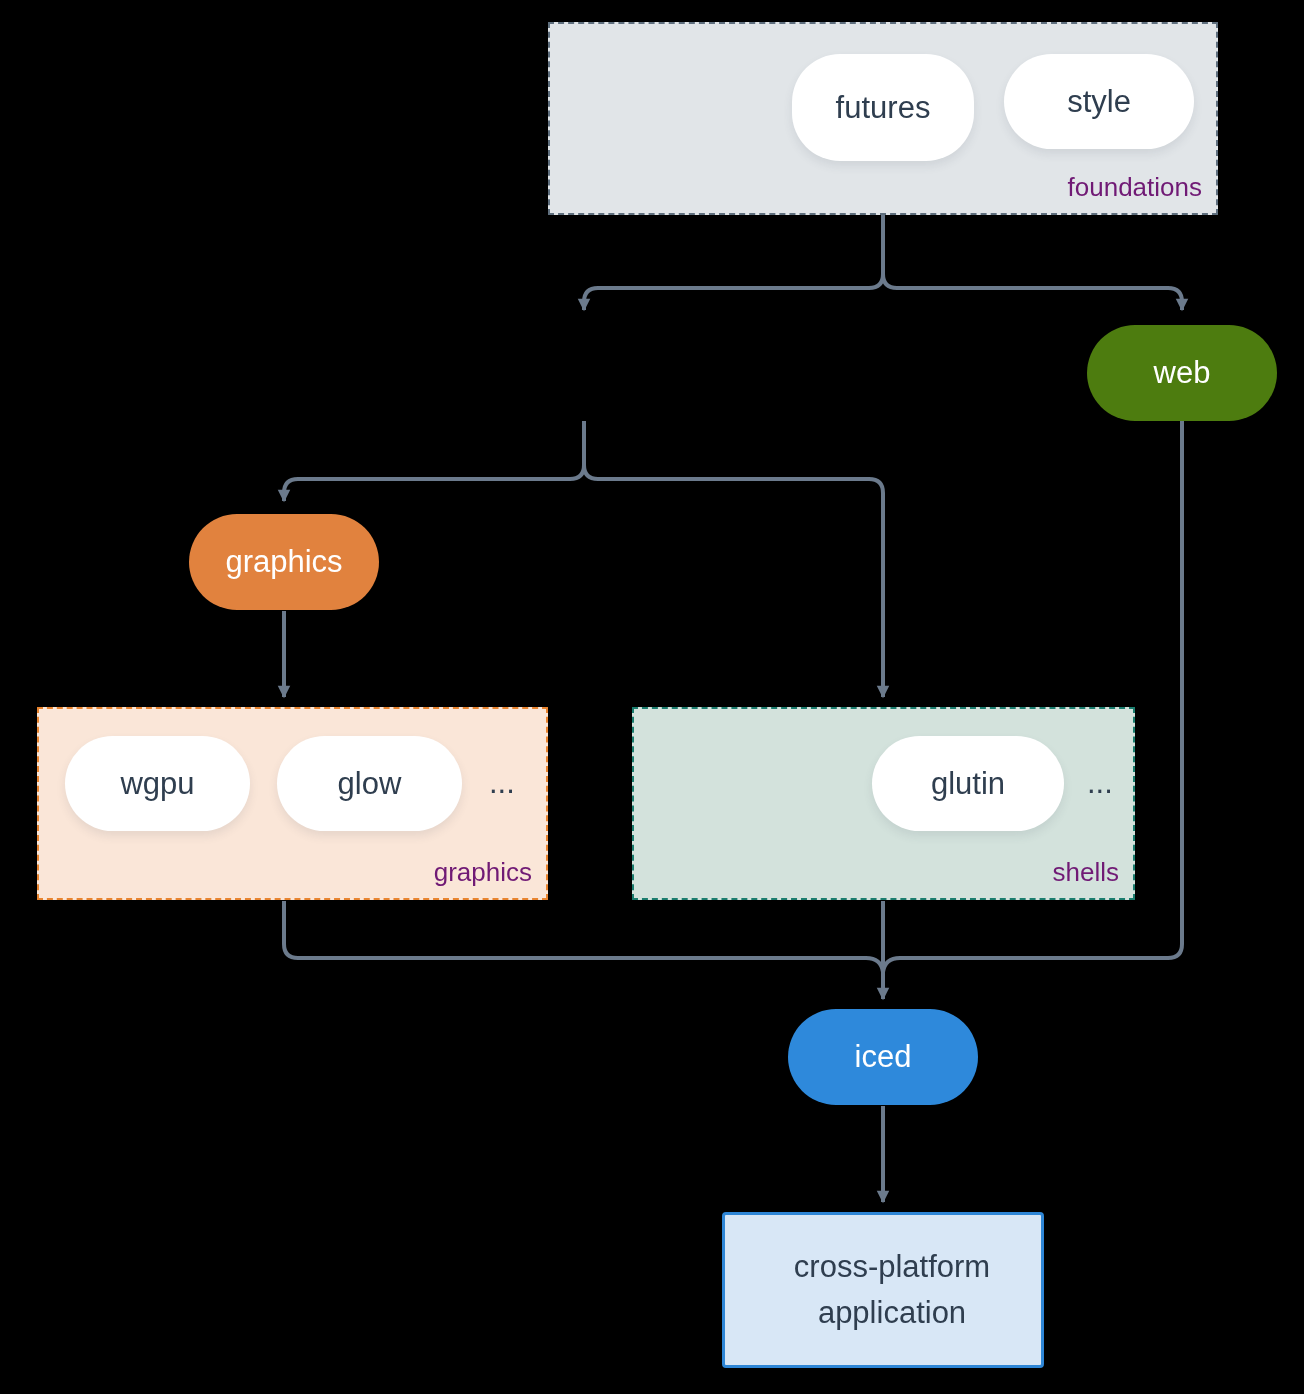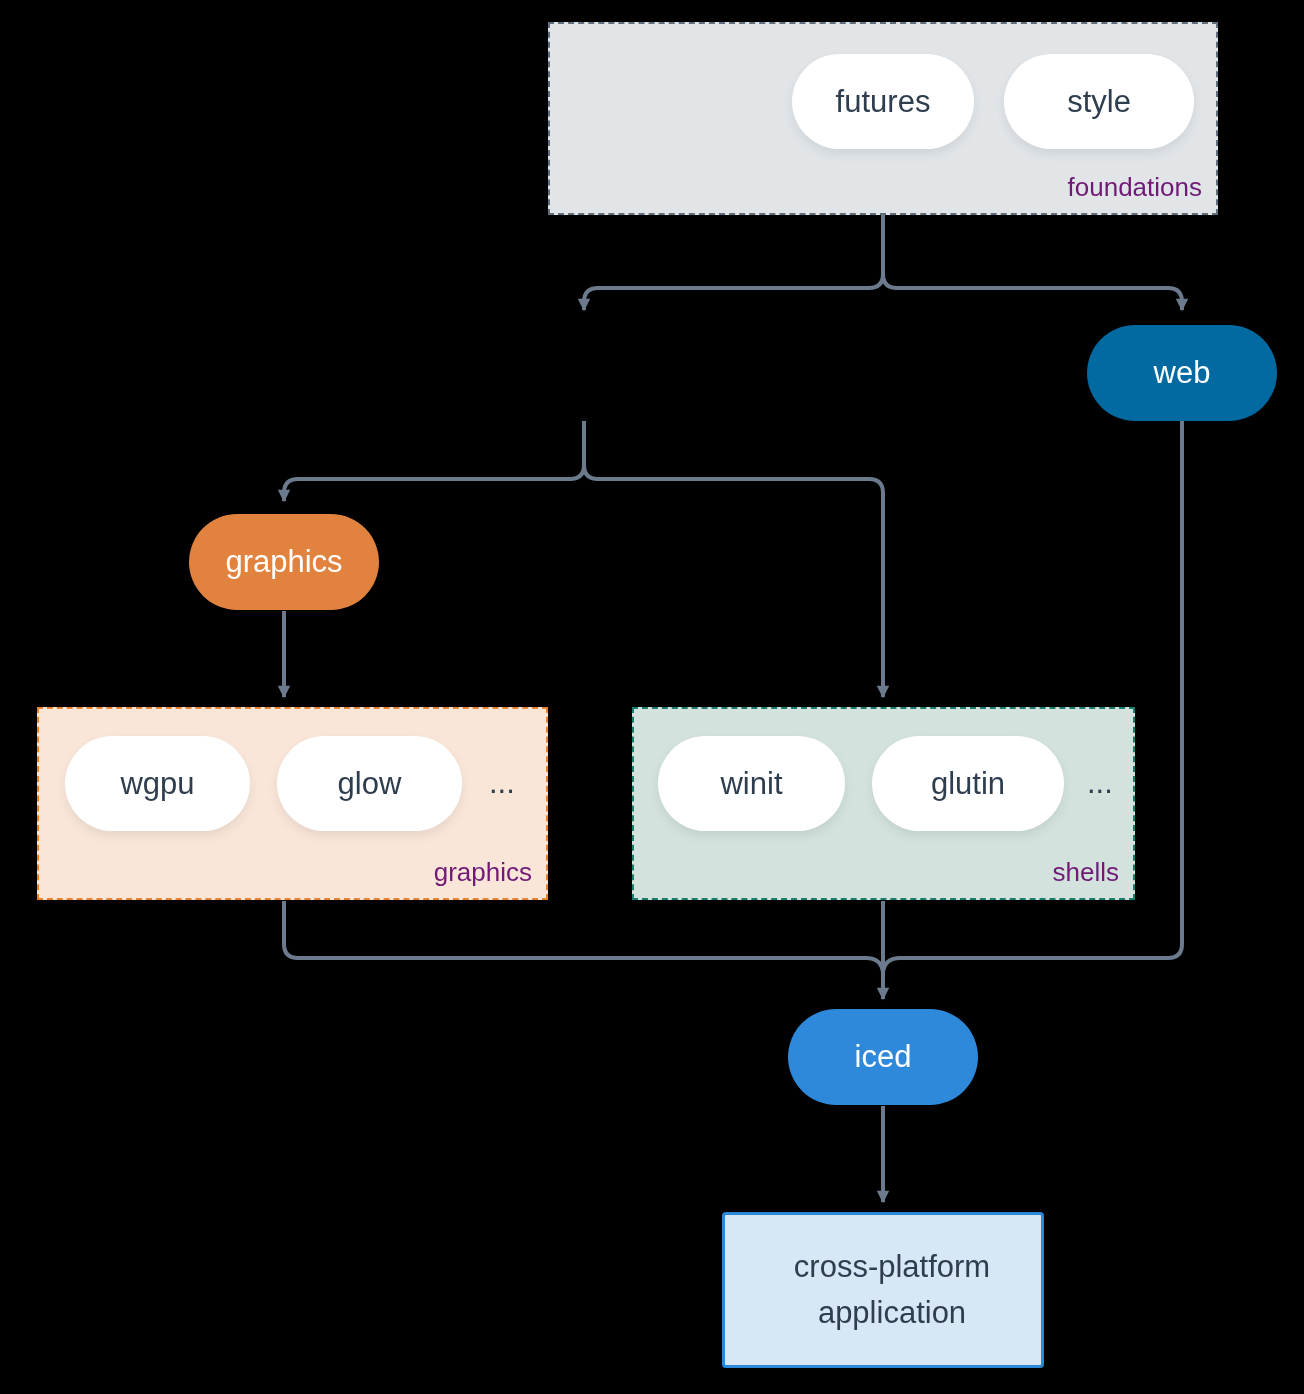--- a/index.html
+++ b/index.html
@@ -69,21 +69,21 @@
     width: 190px;
     height: 96px;
     border-radius: 48px;
     display: flex;
     align-items: center;
     justify-content: center;
     font-size: 31px;
     color: #ffffff;
   }
   .node-native   { left: 489px;  top: 325px; background: #685ce9; }
-  .node-web      { left: 1087px; top: 325px; background: #0369a1; }
+  .node-web      { left: 1087px; top: 325px; background: #4d7c0f; }
   .node-graphics { left: 189px;  top: 514px; background: #e1823e; }
   .node-iced     { left: 788px;  top: 1009px; background: #2e89db; }
   .app-box {
     position: absolute;
     left: 722px; top: 1212px;
     width: 322px; height: 156px;
     box-sizing: border-box;
     background: #d8e7f6;
     border: 3px solid #2e86d6;
     border-radius: 4px;
@@ -115,38 +115,37 @@
       <path d="M584 421 V465 Q584 479 598 479 H869 Q883 479 883 493 V697" marker-end="url(#arrow)"></path>
       <path d="M284 611 V697" marker-end="url(#arrow)"></path>
       <path d="M284 901 V944 Q284 958 298 958 H866 Q881 958 883 972"></path>
       <path d="M1182 421 V944 Q1182 958 1168 958 H900 Q885 958 883 972"></path>
       <path d="M883 901 V999" marker-end="url(#arrow)"></path>
       <path d="M883 1106 V1202" marker-end="url(#arrow)"></path>
     </g>
   </svg>
 
   <div class="group group-foundations">
-    <div class="pill" style="left:242px; top:30px; width:182px; height:95px;">futures</div>
+    <div class="pill" style="left:242px; top:30px; width:182px; height:107px;">futures</div>
     <div class="pill" style="left:454px; top:30px; width:190px; height:95px;">style</div>
     <div class="group-label">foundations</div>
   </div>
 
   <div class="node node-web">web</div>
 
   <div class="node node-graphics">graphics</div>
 
   <div class="group group-renderers">
     <div class="pill" style="left:26px; top:27px; width:185px; height:95px;">wgpu</div>
     <div class="pill" style="left:238px; top:27px; width:185px; height:95px;">glow</div>
     <div class="ellipsis" style="left:450px; top:56px;">...</div>
     <div class="group-label">graphics</div>
   </div>
 
   <div class="group group-shells">
-    <div class="pill" style="left:24px; top:27px; width:187px; height:95px;">winit</div>
     <div class="pill" style="left:238px; top:27px; width:192px; height:95px;">glutin</div>
     <div class="ellipsis" style="left:453px; top:56px;">...</div>
     <div class="group-label">shells</div>
   </div>
 
   <div class="node node-iced">iced</div>
 
   <div class="app-box">
     <div>cross-platform</div>
     <div>application</div>

